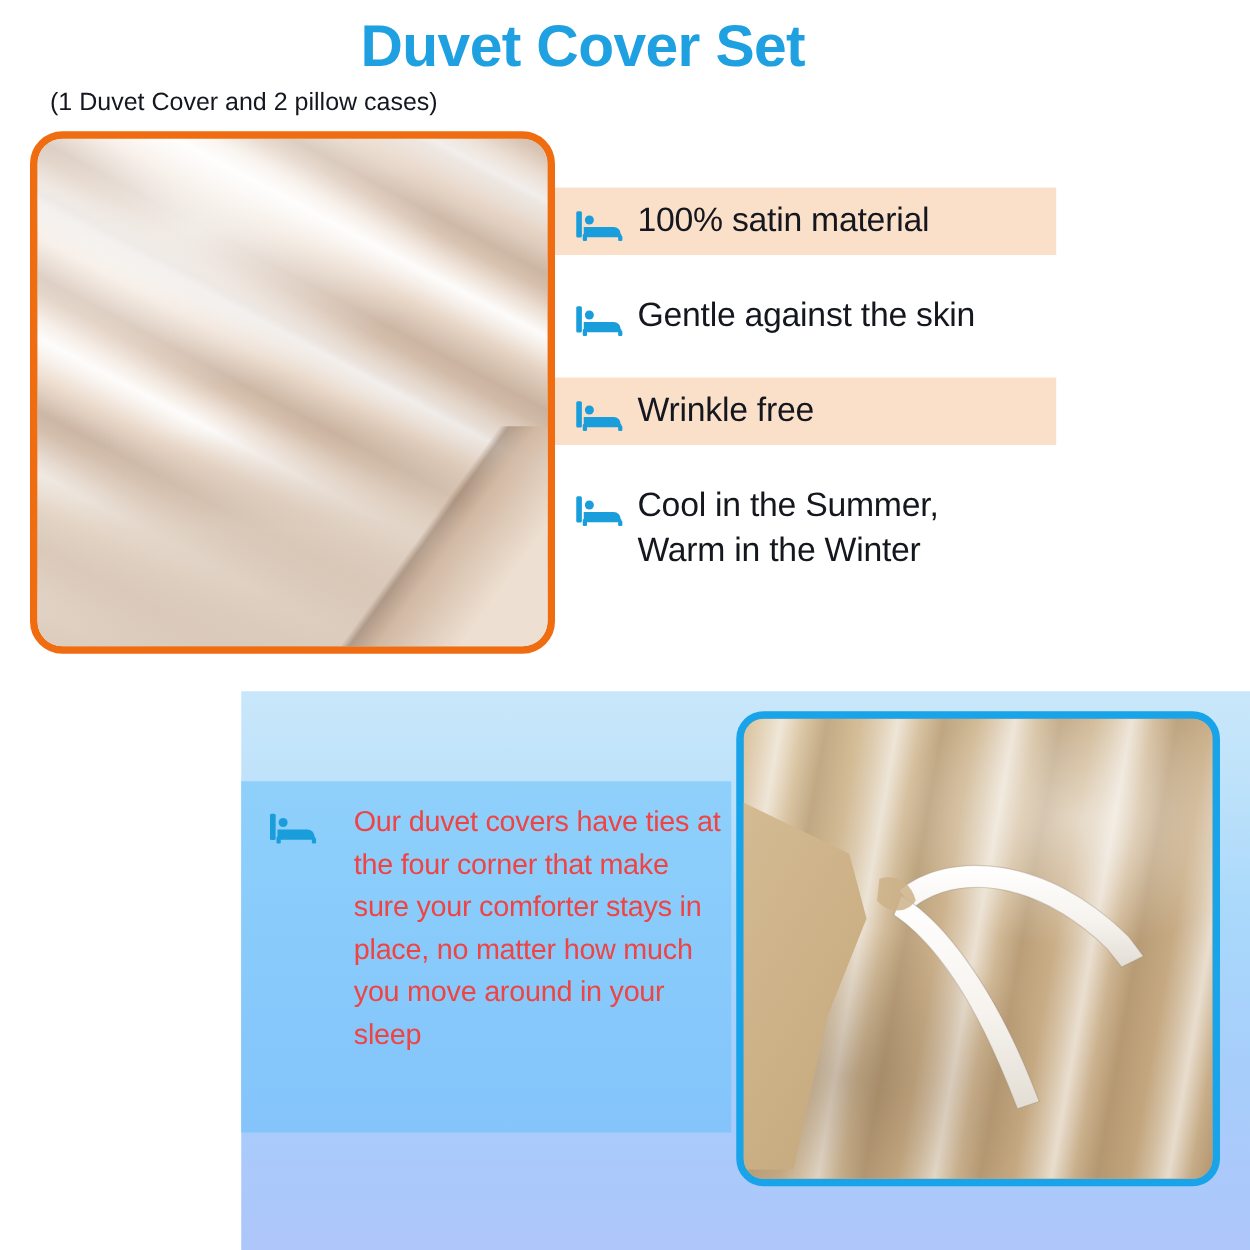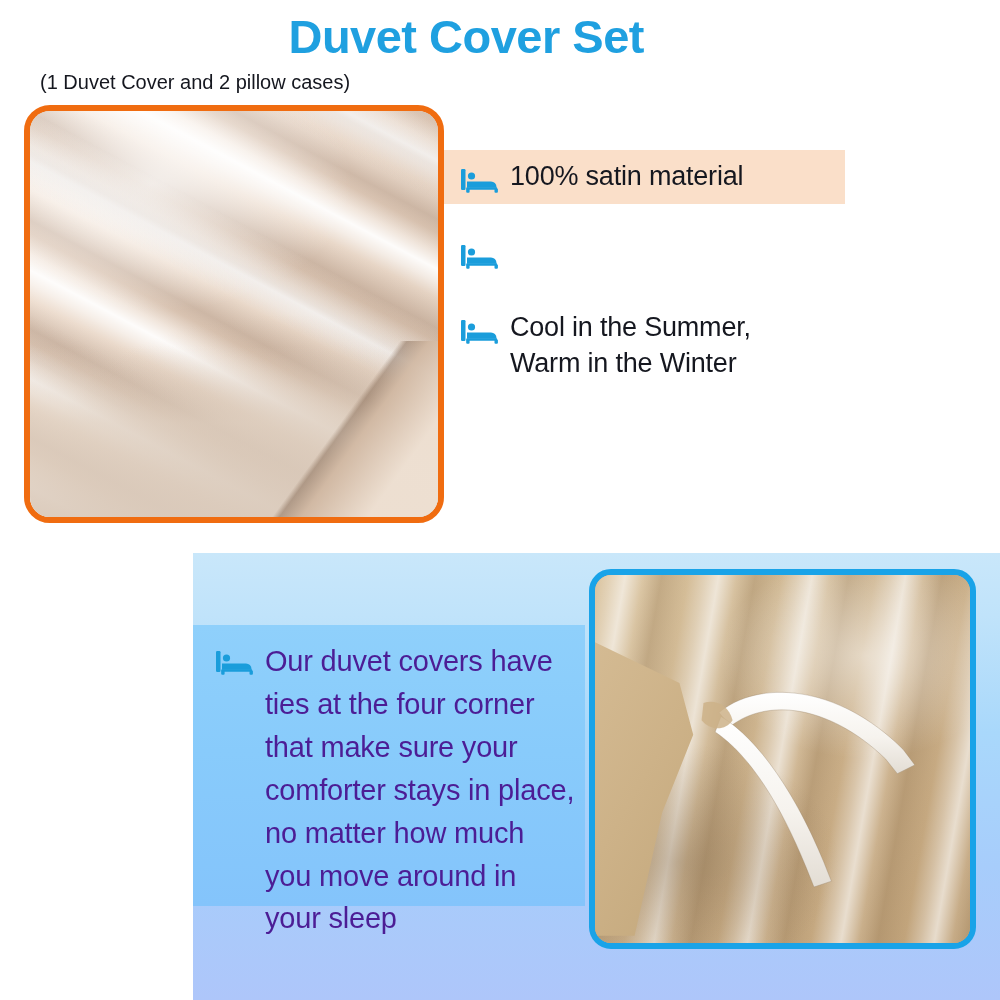--- a/index.html
+++ b/index.html
@@ -177,25 +177,26 @@
     align-items: flex-start;
   }
   .bottom-copy .bed-icon {
     flex: 0 0 auto;
     width: 40px;
     height: 30px;
     margin-top: 6px;
     margin-right: 10px;
   }
   .bottom-copy .bottom-text {
-    font-size: 29px;
+    font-size: 23px;
     line-height: 1.48;
-    color: #4c1d95;
+    color: #ef4444;
     letter-spacing: -0.2px;
     width: 310px;
+    margin-left: 18px;
   }
 
   
   .photo-bottom {
     position: absolute;
     left: 589px;
     top: 569px;
     width: 387px;
     height: 380px;
     border: 6px solid #19a3e8;
@@ -277,22 +278,36 @@
       <span class="bed-icon">
         <svg viewBox="0 0 40 30" width="40" height="30" aria-hidden="true">
           <rect x="1" y="5" width="4.5" height="21" rx="1.2" fill="#1a9ddb"></rect>
           <circle cx="11.5" cy="12" r="3.6" fill="#1a9ddb"></circle>
           <path d="M7 17.5 h24 a5.5 5.5 0 0 1 5.5 5.5 v0.7 h-29.5 z" fill="#1a9ddb"></path>
           <rect x="6.2" y="23.2" width="31" height="2.6" rx="1" fill="#1a9ddb"></rect>
           <rect x="34.5" y="24.5" width="3.4" height="4.3" rx="1" fill="#1a9ddb"></rect>
           <rect x="6.2" y="24.5" width="3.4" height="4.3" rx="1" fill="#1a9ddb"></rect>
         </svg>
       </span>
+      <span class="feature-text">Gentle against the skin</span>
     </div>
 
+    <div class="feature-row highlight">
+      <span class="bed-icon">
+        <svg viewBox="0 0 40 30" width="40" height="30" aria-hidden="true">
+          <rect x="1" y="5" width="4.5" height="21" rx="1.2" fill="#1a9ddb"></rect>
+          <circle cx="11.5" cy="12" r="3.6" fill="#1a9ddb"></circle>
+          <path d="M7 17.5 h24 a5.5 5.5 0 0 1 5.5 5.5 v0.7 h-29.5 z" fill="#1a9ddb"></path>
+          <rect x="6.2" y="23.2" width="31" height="2.6" rx="1" fill="#1a9ddb"></rect>
+          <rect x="34.5" y="24.5" width="3.4" height="4.3" rx="1" fill="#1a9ddb"></rect>
+          <rect x="6.2" y="24.5" width="3.4" height="4.3" rx="1" fill="#1a9ddb"></rect>
+        </svg>
+      </span>
+      <span class="feature-text">Wrinkle free</span>
+    </div>
 
     <div class="feature-row">
       <span class="bed-icon">
         <svg viewBox="0 0 40 30" width="40" height="30" aria-hidden="true">
           <rect x="1" y="5" width="4.5" height="21" rx="1.2" fill="#1a9ddb"></rect>
           <circle cx="11.5" cy="12" r="3.6" fill="#1a9ddb"></circle>
           <path d="M7 17.5 h24 a5.5 5.5 0 0 1 5.5 5.5 v0.7 h-29.5 z" fill="#1a9ddb"></path>
           <rect x="6.2" y="23.2" width="31" height="2.6" rx="1" fill="#1a9ddb"></rect>
           <rect x="34.5" y="24.5" width="3.4" height="4.3" rx="1" fill="#1a9ddb"></rect>
           <rect x="6.2" y="24.5" width="3.4" height="4.3" rx="1" fill="#1a9ddb"></rect>

